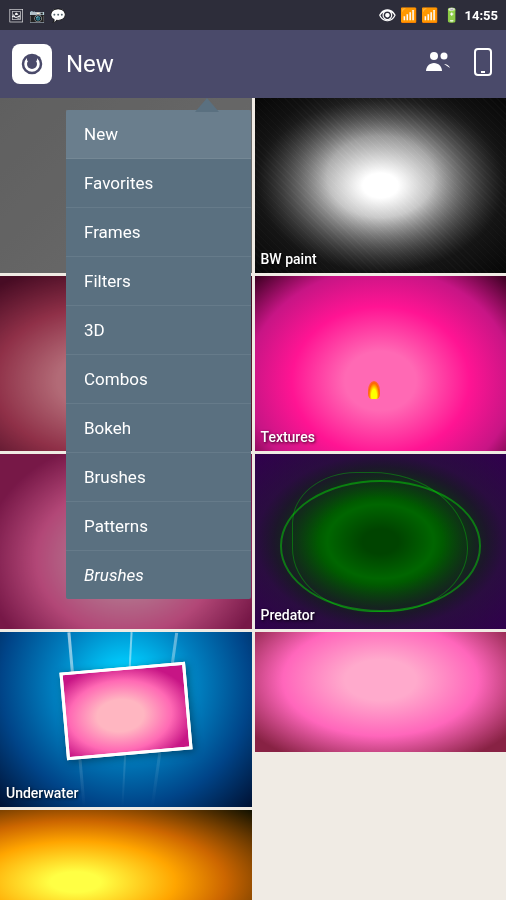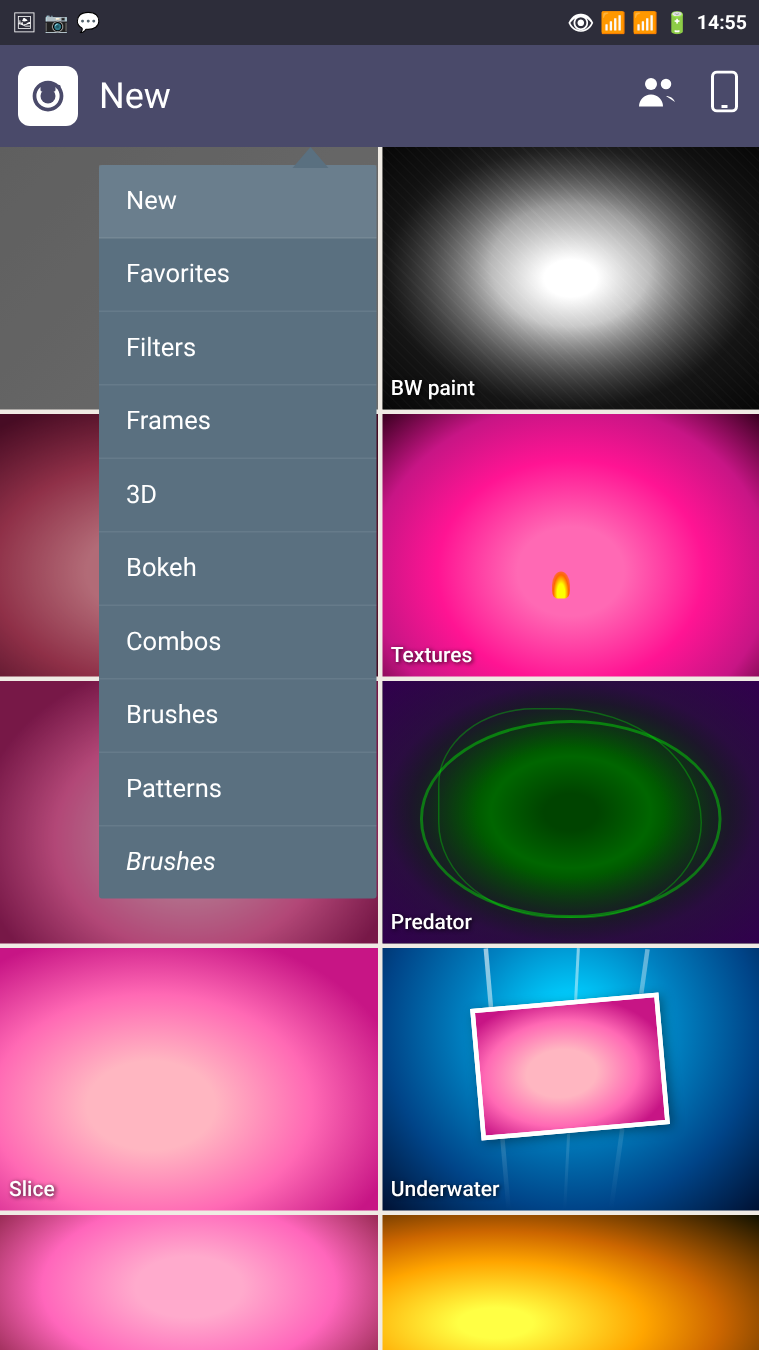--- a/index.html
+++ b/index.html
@@ -289,23 +289,20 @@
     </div>
 
     <div class="grid-cell dimmed" style="background: radial-gradient(ellipse at 50% 60%, #ffaacc 20%, #ff66aa 50%, #aa2266 80%);">
     </div>
     <div class="grid-cell cell-predator img-predator">
       <div class="cell-predator-lines"></div>
       <div style="position:absolute;inset:0;border:1px solid rgba(0,255,0,0.3);border-radius:40% 60% 50% 50%;top:10%;left:15%;width:70%;height:80%;"></div>
       <span class="cell-label">Predator</span>
     </div>
 
-    <div class="grid-cell img-slice">
-      <span class="cell-label">Slice</span>
-    </div>
     <div class="grid-cell img-underwater">
 
       <div style="position:absolute;top:0;left:30%;width:3px;height:100%;background:linear-gradient(to bottom,rgba(255,255,255,0.6),transparent);transform:rotate(-5deg);"></div>
       <div style="position:absolute;top:0;left:50%;width:2px;height:100%;background:linear-gradient(to bottom,rgba(255,255,255,0.5),transparent);transform:rotate(3deg);"></div>
       <div style="position:absolute;top:0;left:65%;width:3px;height:100%;background:linear-gradient(to bottom,rgba(255,255,255,0.4),transparent);transform:rotate(8deg);"></div>
 
       <div class="cell-underwater-photo"></div>
       <span class="cell-label">Underwater</span>
     </div>
 
@@ -319,35 +316,35 @@
 <div class="dropdown-arrow"></div>
 
 <div class="dropdown-menu">
   <div class="dropdown-item active">
     <span>New</span>
   </div>
   <div class="dropdown-item">
     <span>Favorites</span>
   </div>
   <div class="dropdown-item">
+    <span>Frames</span>
+  </div>
+  <div class="dropdown-item">
     <span>Filters</span>
   </div>
   <div class="dropdown-item">
-    <span>Frames</span>
-  </div>
-  <div class="dropdown-item">
     <span>3D</span>
   </div>
   <div class="dropdown-item">
+    <span>Combos</span>
+  </div>
+  <div class="dropdown-item">
     <span>Bokeh</span>
   </div>
   <div class="dropdown-item">
-    <span>Combos</span>
-  </div>
-  <div class="dropdown-item">
     <span>Brushes</span>
   </div>
   <div class="dropdown-item">
     <span>Patterns</span>
   </div>
   <div class="dropdown-item">
     <span>Brushes</span>
   </div>
 </div>
 

